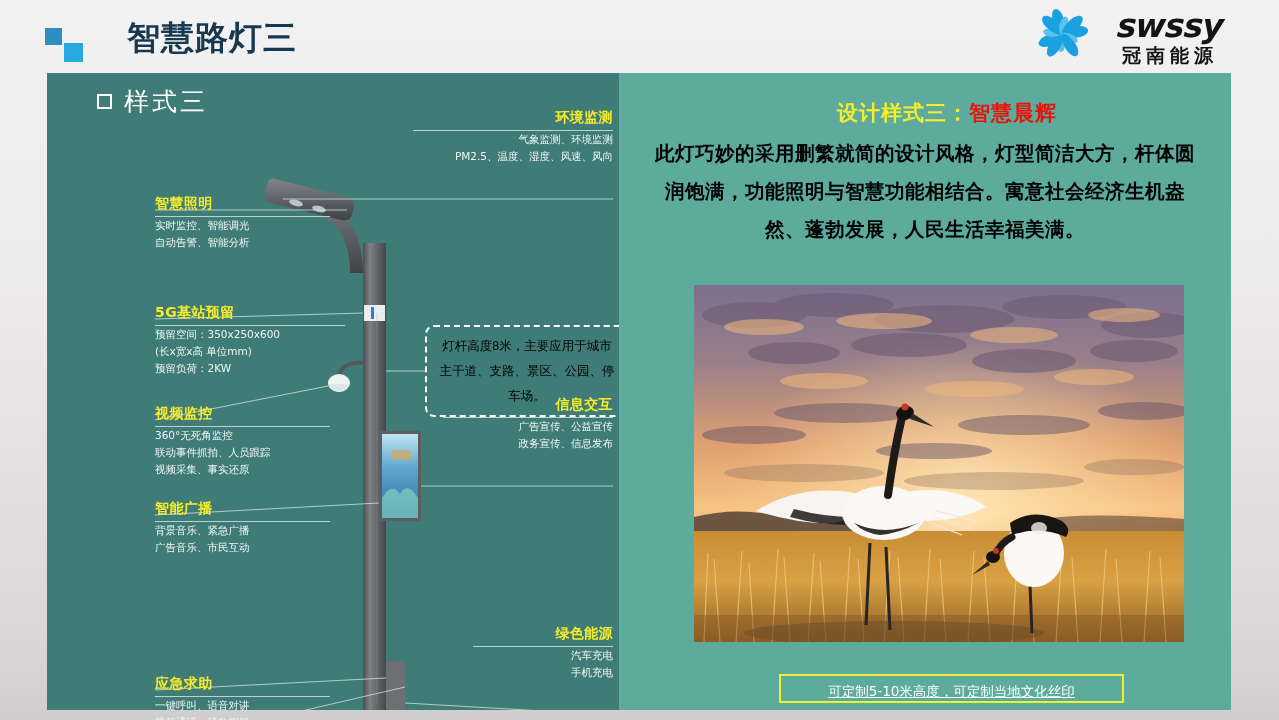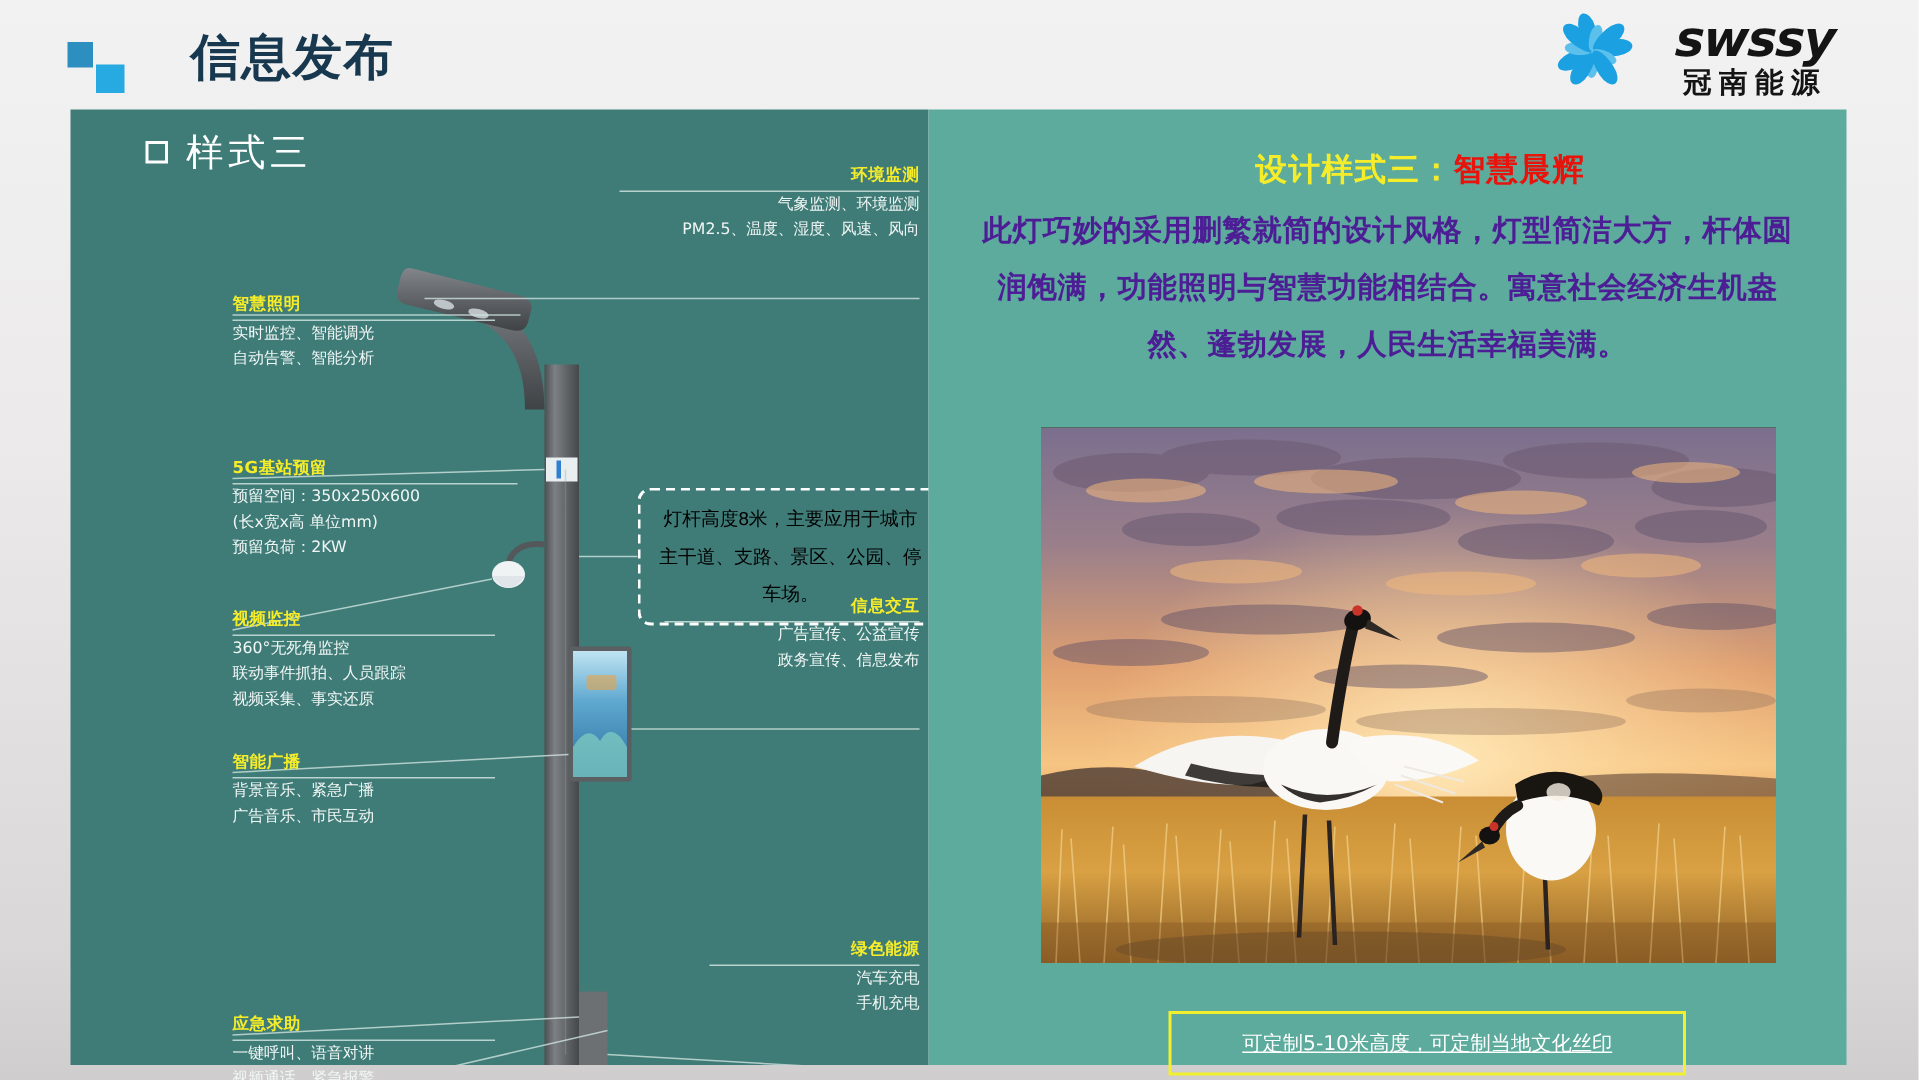--- a/index.html
+++ b/index.html
@@ -62,21 +62,21 @@
     margin-left:32px;
   }
   .sq-bullet { width:15px; height:15px; border:2px solid #ffffff; display:inline-block; }
 
   
   .lamp { position:absolute; left:0; top:0; width:572px; height:637px; pointer-events:none; }
 
   
   .anno { position:absolute; color:#eef6f4; }
   .anno .h {
-    font-size:11px; font-weight:bold; color:#f6ed2a;
+    font-size:14px; font-weight:bold; color:#f6ed2a;
     font-family:"DejaVu Sans","Liberation Sans",sans-serif;
     letter-spacing:.4px; white-space:nowrap;
   }
   .anno .rule { height:1px; background:#cfe3df; margin-top:3px; opacity:.85; }
   .anno .l {
     font-size:10.5px; color:#f0f7f5; line-height:17px; white-space:nowrap;
     font-family:"DejaVu Sans","Liberation Sans",sans-serif;
   }
   .anno.right { text-align:right; }
   .anno.right .h { text-align:right; }
@@ -97,51 +97,51 @@
   .r-head {
     position:absolute; left:0; top:26px; width:612px; text-align:center;
     font-size:21px; font-weight:bold; color:#f6ed2a;
     font-family:"DejaVu Sans","Liberation Sans",sans-serif;
     letter-spacing:1px;
     padding-left:44px;
   }
   .r-head .accent { color:#e8140c; }
   .r-body {
     position:absolute; left:28px; top:62px; width:556px;
-    font-size:19.5px; font-weight:bold; color:#4c1d95; line-height:38px;
+    font-size:19.5px; font-weight:bold; color:#000000; line-height:38px;
     text-align:center; letter-spacing:.5px;
     font-family:"DejaVu Sans","Liberation Sans",sans-serif;
   }
 
   
   .photo {
     position:absolute; left:75px; top:212px; width:490px; height:357px;
     overflow:hidden; background:#3a2a22;
   }
   .photo svg { display:block; width:100%; height:100%; }
 
   .caption-box {
-    position:absolute; left:160px; top:601px; width:345px; height:43px;
-    border:2px solid #f2ef2d; display:flex; align-items:center; justify-content:center;
+    position:absolute; left:160px; top:601px; width:345px; height:29px;
+    border:2px solid #f2ef2d; display:flex; align-items:flex-end; justify-content:center;
   }
   .caption-box span {
     color:#ffffff; font-size:13.5px; text-decoration:underline;
     font-family:"DejaVu Sans","Liberation Sans",sans-serif;
     white-space:nowrap;
   }
 </style>
 </head>
 <body>
 
 <div class="header">
   <div class="logo-squares">
     <span class="sq a"></span>
       <span class="sq b"></span>
   </div>
-  <div class="deck-title">信息发布</div>
+  <div class="deck-title">智慧路灯三</div>
 
   <div class="brand">
     <div class="brand-mark">
         <span class="petal s" style="transform: rotate(0deg);"></span>
         <span class="petal" style="transform: rotate(32.7deg);"></span>
         <span class="petal" style="transform: rotate(65.4deg);"></span>
         <span class="petal s" style="transform: rotate(98.1deg);"></span>
         <span class="petal" style="transform: rotate(130.8deg);"></span>
         <span class="petal" style="transform: rotate(163.5deg);"></span>
         <span class="petal s" style="transform: rotate(196.2deg);"></span>

